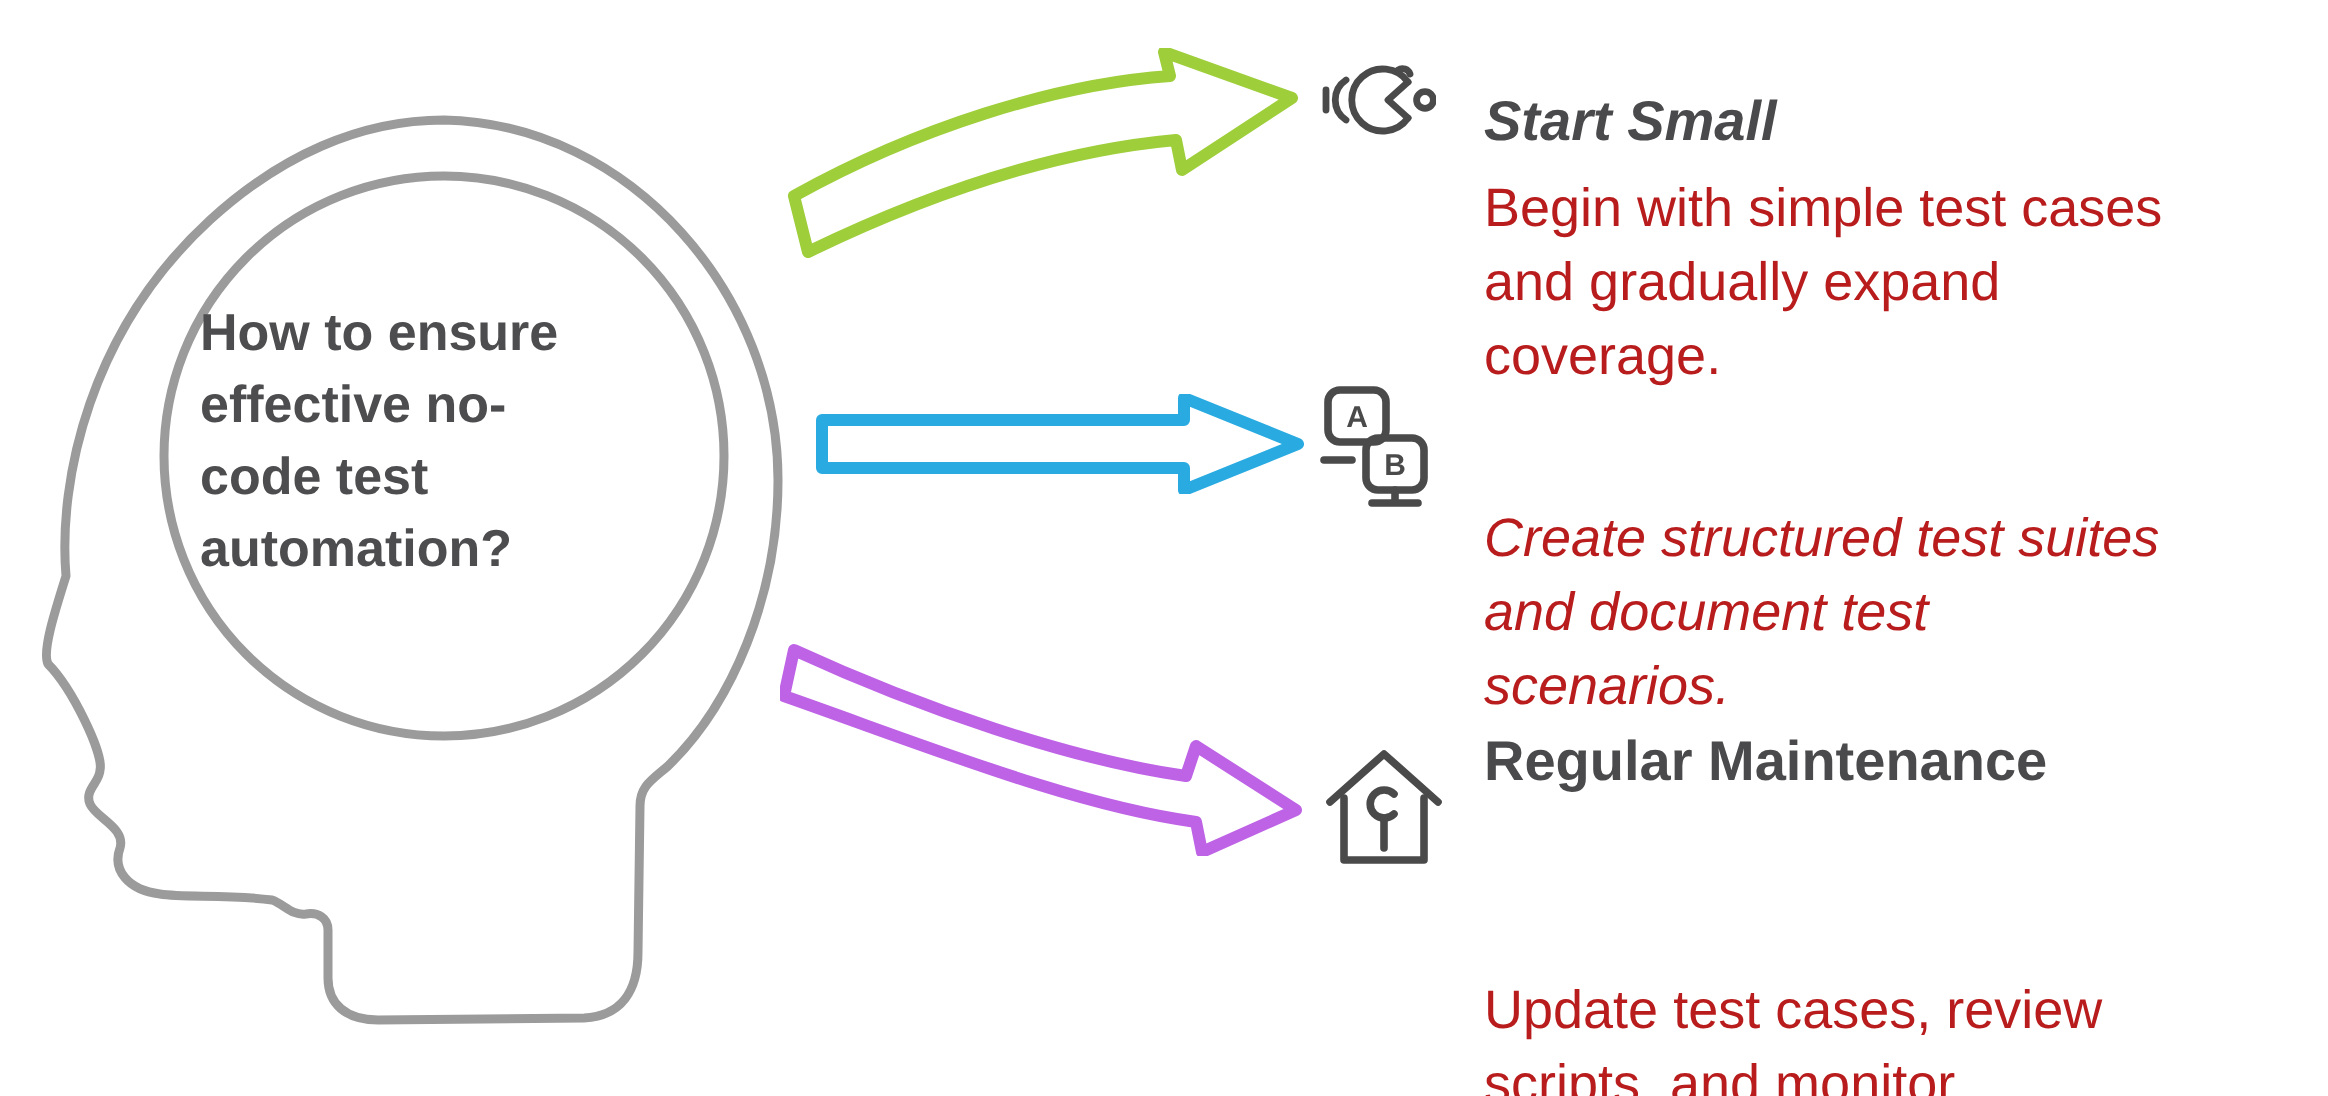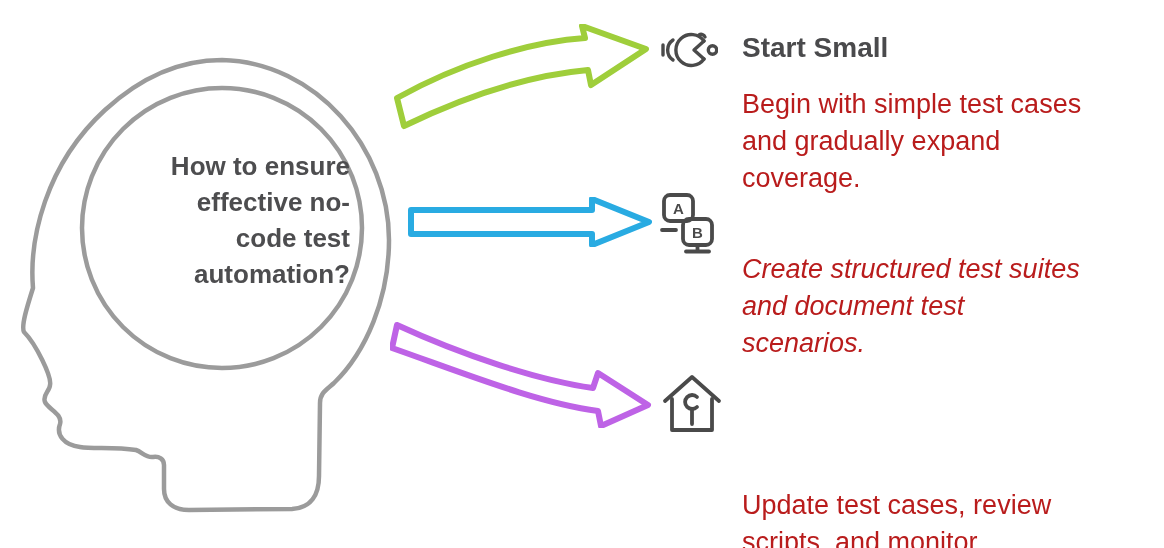--- a/index.html
+++ b/index.html
@@ -4,31 +4,31 @@
 <style>
   html,body { margin:0; padding:0; background:#ffffff; }
   .canvas {
     position:relative; width:1164px; height:548px; background:#ffffff;
     overflow:hidden; font-family:"Liberation Sans", sans-serif;
   }
   .abs { position:absolute; }
   .question {
     left:100px; top:148px; width:250px;
     font-weight:bold; font-size:26px; line-height:36px;
-    color:#4D4D4F; text-align:right; white-space:pre-line;
+    color:#4D4D4F; text-align:left; white-space:pre-line;
   }
   .item-title {
     left:742px; width:420px;
     font-weight:bold; font-size:28px; line-height:32px; color:#4A4A4C;
   }
   .item-desc {
     left:742px; width:422px;
     font-size:27px; line-height:37px; color:#b91c1c; white-space:pre-line;
   }
-  .t1 { top:32px; }  .d1 { top:86px; }
+  .t1 { top:45px;font-style:italic; }  .d1 { top:86px; }
   .t2 { top:197px; } .d2 { top:251px;font-style:italic; }
   .t3 { top:365px; } .d3 { top:442px;margin-top:45px; }
   svg { display:block; }
   .icon-letter {
     font-family:"Liberation Sans", sans-serif;
     font-weight:bold; font-size:15px;
   }
 </style>
 </head>
 <body>
@@ -111,17 +111,18 @@
 
   <div class="abs item-title t1">Start Small</div>
   <div class="abs item-desc d1">Begin with simple test cases
 and gradually expand
 coverage.</div>
 
   <div class="abs item-desc d2">Create structured test suites
 and document test
 scenarios.</div>
 
+  <div class="abs item-title t3">Regular Maintenance</div>
   <div class="abs item-desc d3">Update test cases, review
 scripts, and monitor
 effectiveness.</div>
 
 </div>
 
 </body></html>

